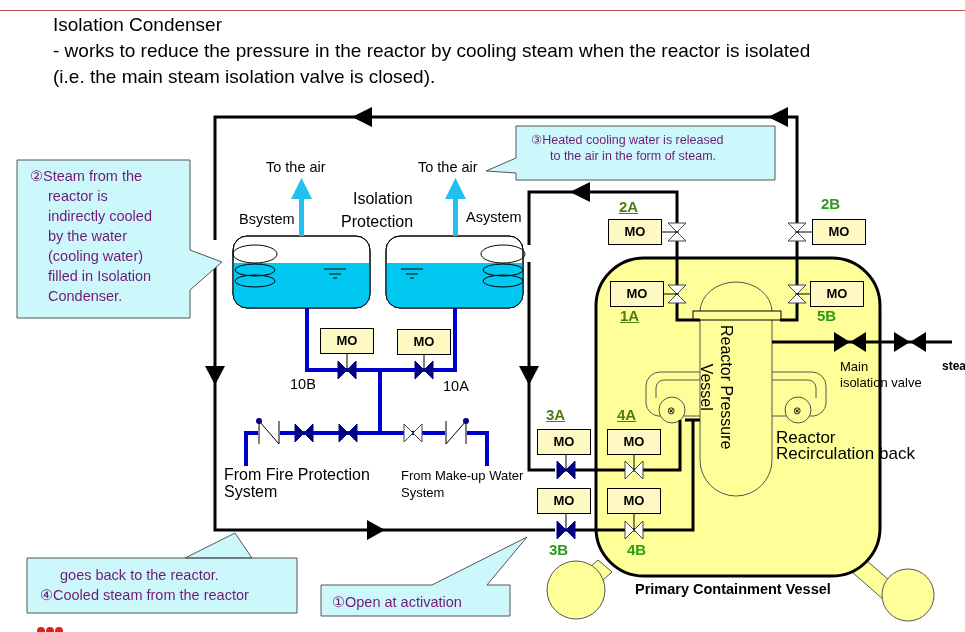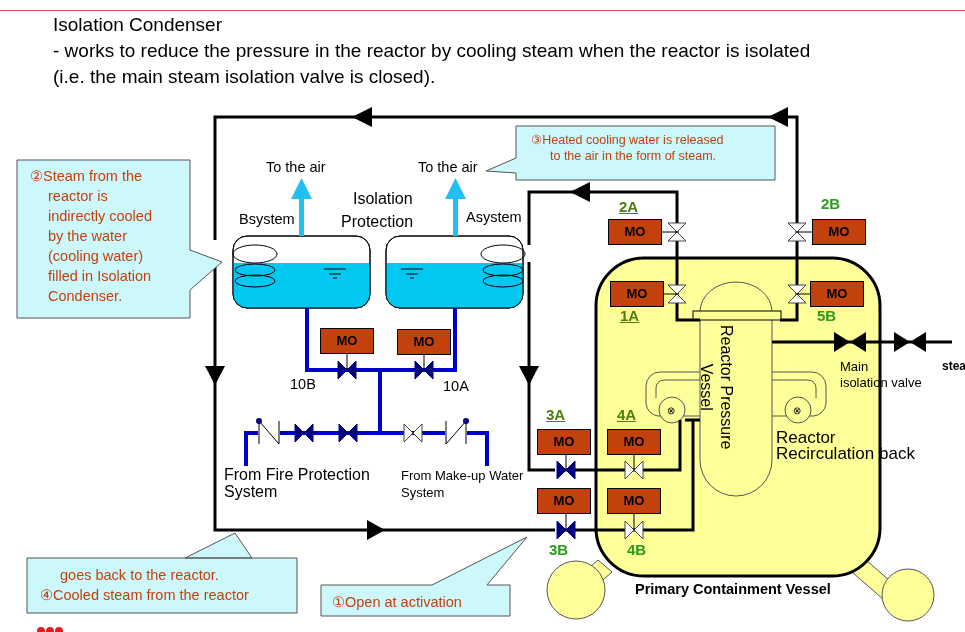--- a/index.html
+++ b/index.html
@@ -2,23 +2,23 @@
 <html><head>
   <meta charset="utf-8">
   <style>
     html, body { margin: 0; padding: 0; background: #ffffff; }
     body { width: 965px; height: 632px; position: relative; overflow: hidden;
            font-family: "Liberation Sans", sans-serif; color: #000; }
     .topline { position: absolute; left: 0; top: 10px; width: 965px; height: 1px; background: #c0504d; }
     .title-block { position: absolute; left: 53px; top: 12px; font-size: 19px; line-height: 26px; }
     .title-block div { white-space: nowrap; }
     svg#diagram { position: absolute; left: 0; top: 0; }
-    .callout-text { position: absolute; font-size: 14.5px; line-height: 20px; color: #c2410c; }
+    .callout-text { position: absolute; font-size: 14.5px; line-height: 20px; color: #701a75; }
     .lbl { position: absolute; font-size: 14.5px; white-space: nowrap; }
-    .mo { position: absolute; border: 1px solid #000; background: #c2410c; font-weight: bold;
+    .mo { position: absolute; border: 1px solid #000; background: #fef9c3; font-weight: bold;
           font-size: 13px; text-align: center; width: 52px; height: 24px; line-height: 24px; }
     .vlabel { position: absolute; font-weight: bold; font-size: 15px; }
     .red { color: #4d7c0f; text-decoration: underline; }
     .green { color: #2a9a1a; }
     .logo { position: absolute; left: 37px; top: 621px; }
     .logo span { display: inline-block; width: 8px; height: 8px; border-radius: 50%; background: #e02020; margin-right: 1px; }
   </style>
 </head>
 <body>
 

